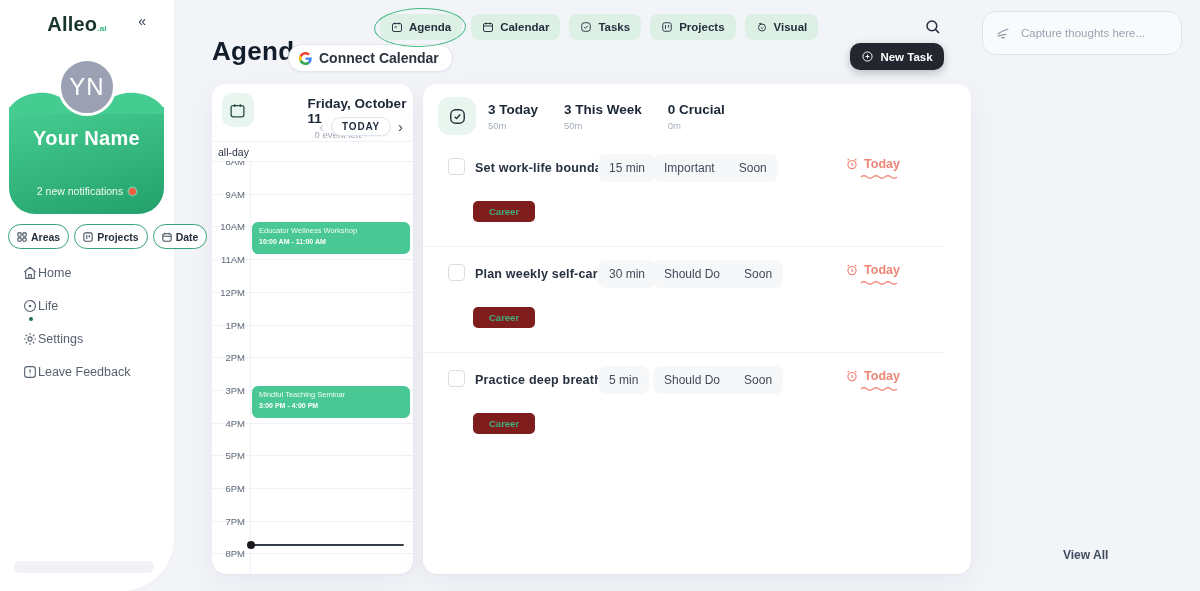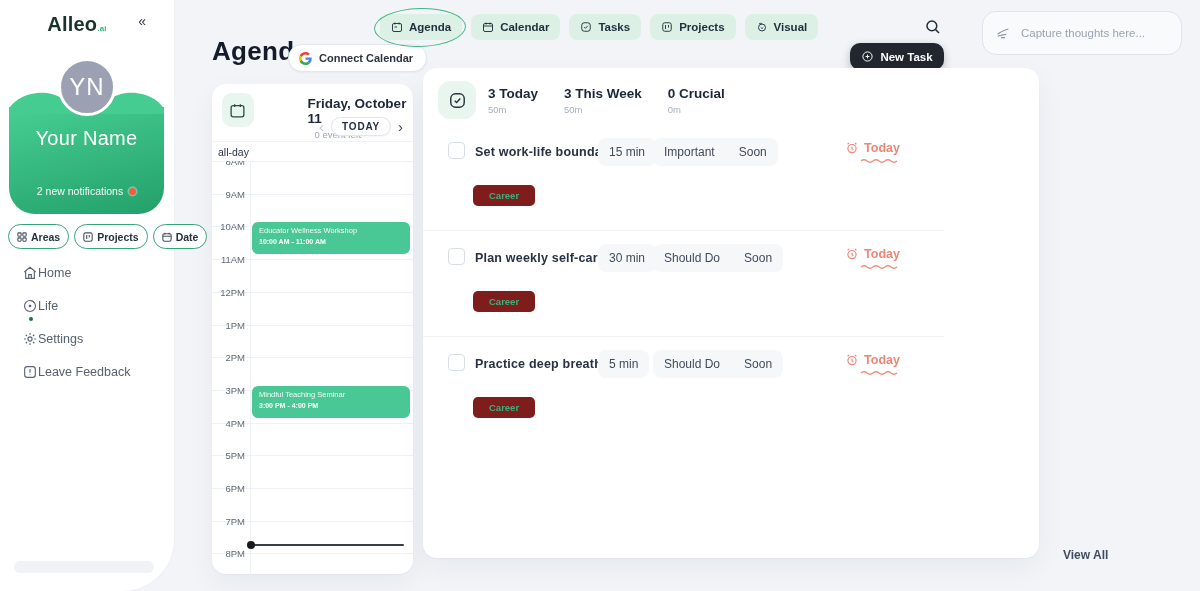--- a/index.html
+++ b/index.html
@@ -23,21 +23,21 @@
     background:#9ba1b3;border:3px solid #fff;box-sizing:border-box;z-index:3;
     display:flex;align-items:center;justify-content:center;color:#fff;font-size:24px;font-weight:500;letter-spacing:1px;}
   .profile-card{position:absolute;left:9px;top:87px;width:155px;height:127px;z-index:2;}
   .profile-wave{position:absolute;left:0;top:0;width:155px;height:28px;}
   .profile-body{position:absolute;left:0;top:27px;width:155px;height:100px;
     background:linear-gradient(165deg,#45cc91 0%,#23a06a 100%);
     border-radius:0 0 26px 26px;}
   .profile-card::before{content:"";position:absolute;left:0;top:20px;width:155px;height:14px;
     background:linear-gradient(165deg,#45cc91,#3cbf86);}
   .profile-name{position:absolute;left:0;right:0;top:40px;text-align:center;color:#fff;
-    font-size:20px;font-weight:400;letter-spacing:.3px;z-index:4;}
+    font-size:20px;font-weight:700;letter-spacing:.3px;z-index:4;}
   .profile-notif{position:absolute;left:0;right:0;bottom:17px;text-align:center;color:#f2fbf6;
     font-size:10.5px;font-weight:500;z-index:4;display:flex;align-items:center;justify-content:center;gap:6px;}
   .notif-dot{width:7px;height:7px;border-radius:50%;background:#f4603e;box-shadow:0 0 0 1.5px rgba(255,255,255,.35);}
   .chip-row{position:absolute;left:8px;top:224px;display:flex;gap:5px;z-index:2;text-align:center;}
   .chip{display:flex;align-items:center;gap:4px;border:1.4px solid #37a478;border-radius:13px;
     background:#fff;padding:0 8px;height:23px;font-size:10.5px;font-weight:600;color:#25313f;cursor:pointer;}
   .chip svg{width:10px;height:10px;stroke:#445060;}
   .menu{position:absolute;left:0;top:260px;width:174px;}
   .menu-item{position:relative;display:flex;align-items:center;padding:0 0 0 22px;height:26px;
     margin-bottom:7px;color:#57606e;font-size:12.5px;font-weight:500;cursor:pointer;}
@@ -49,39 +49,39 @@
   .nav-tabs{position:absolute;left:380px;top:14px;display:flex;gap:9px;z-index:2;}
   .tab{display:flex;align-items:center;gap:6px;background:#ddf0e6;border-radius:8px;height:26px;
     padding:0 11px;font-size:11.5px;font-weight:700;color:#22303e;cursor:pointer;}
   .tab svg{width:12px;height:12px;stroke:#26323f;}
   .tab-highlight{position:absolute;left:374px;top:8px;width:90px;height:37px;border:1.6px solid #41b886;
     border-radius:50%;transform:rotate(-1.5deg);pointer-events:none;z-index:3;}
 
   .page-title{position:absolute;left:212px;top:36px;font-size:26px;font-weight:800;color:#121c2a;letter-spacing:.3px;}
   .connect-btn{position:absolute;left:288px;top:44px;height:26px;display:flex;align-items:center;gap:7px;
     background:#fff;border:1px solid #e3e6ec;border-radius:16px;padding:0 13px 0 10px;cursor:pointer;
-    font-size:11px;font-weight:600;color:#2b333f;box-shadow:0 1px 2px rgba(23,43,77,.05);}
+    font-size:14px;font-weight:600;color:#2b333f;box-shadow:0 1px 2px rgba(23,43,77,.05);}
   .search-btn{position:absolute;left:924px;top:18px;width:20px;height:20px;cursor:pointer;}
   .search-btn svg{width:18px;height:18px;stroke:#232d3b;}
   .capture{position:absolute;left:982px;top:11px;width:200px;height:44px;border:1px solid #dfe3ea;
     border-radius:14px;background:rgba(255,255,255,.55);display:flex;align-items:center;gap:8px;
     padding:0 12px;box-sizing:border-box;}
   .capture svg{width:16px;height:16px;stroke:#8e98a6;flex:none;}
   .capture input{border:none;outline:none;background:transparent;font-family:inherit;
     font-size:11.5px;color:#4a5462;width:100%;}
   .capture input::placeholder{color:#9aa4b2;}
   .newtask-btn{position:absolute;left:850px;top:43px;width:94px;height:27px;background:#22262f;
     border-radius:10px;display:flex;align-items:center;justify-content:center;gap:6px;cursor:pointer;
     color:#fff;font-size:11.5px;font-weight:700;box-shadow:0 3px 8px rgba(20,24,33,.25);}
   .newtask-btn svg{width:13px;height:13px;stroke:#fff;}
 
   
   .panel{background:#fff;border-radius:14px;box-shadow:0 1px 2px rgba(16,30,54,.04),0 10px 28px rgba(16,30,54,.05);}
   .cal-panel{position:absolute;left:212px;top:84px;width:201px;height:490px;}
-  .tasks-panel{position:absolute;left:423px;top:68px;width:616px;height:490px;}
+  .tasks-panel{position:absolute;left:423px;top:84px;width:548px;height:490px;}
 
   
   .cal-head{position:absolute;left:10px;top:9px;display:flex;gap:9px;align-items:flex-start;}
   .cal-head-icon{width:34px;height:34px;border-radius:10px;background:#e9f6ef;display:flex;align-items:center;justify-content:center;}
   .cal-head-icon svg{width:17px;height:17px;stroke:#274b3f;}
   .cal-date{font-size:13.5px;font-weight:700;color:#1b2736;margin-top:3px;padding-left:45px;}
   .cal-sub{font-size:9.5px;color:#a0a8b5;margin-top:3px;text-align:center;}
   .cal-nav{position:absolute;right:10px;top:33px;display:flex;align-items:center;gap:7px;}
   .cal-chevron{font-size:15px;line-height:1;cursor:pointer;}
   .chev-prev{color:#c1c8d3;}

